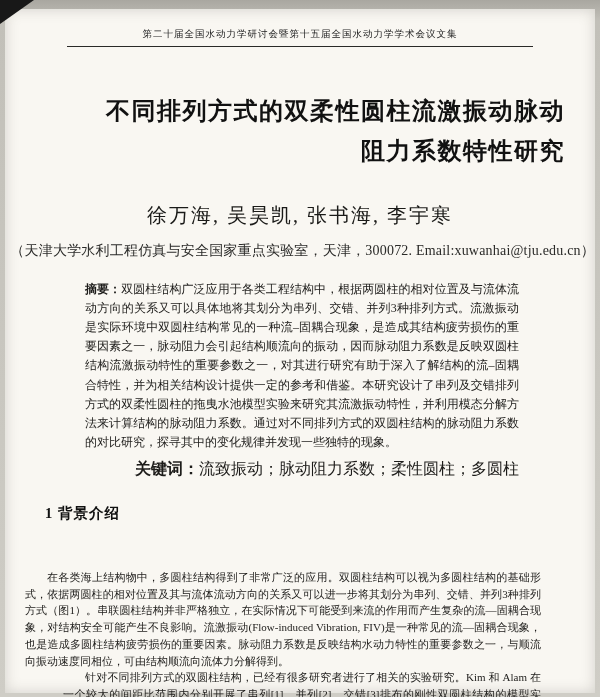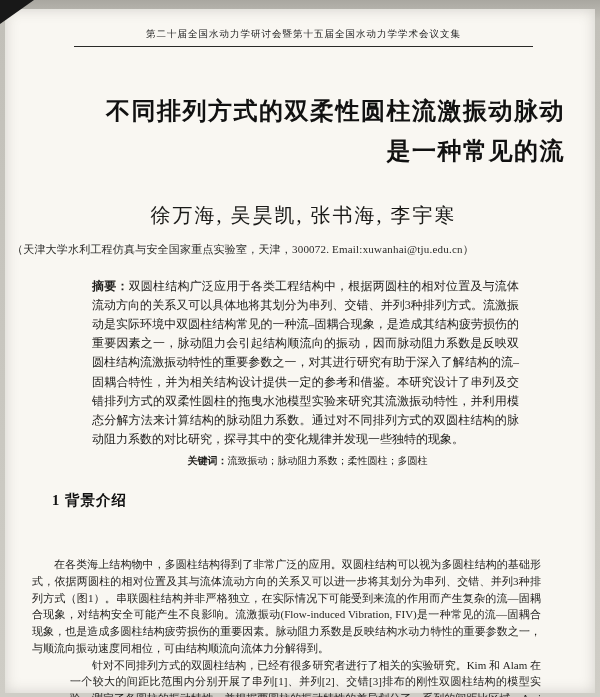--- a/index.html
+++ b/index.html
@@ -28,21 +28,20 @@
   .page {
     position: absolute;
     left: 5px;
     top: 9px;
     right: 5px;
     bottom: 4px;
     background: #f9f7f2;
     box-shadow: inset 0 0 14px rgba(90,88,80,0.25);
     color: #1d1c1a;
     z-index: 2;
-    padding-left: 7px;
   }
   .header-wrap {
     margin: 14px 62px 0 62px;
     padding-bottom: 5px;
     border-bottom: 1.6px solid #2a2a28;
     text-align: center;
   }
   .header-text {
     font-size: 9.5px;
     letter-spacing: 1px;
@@ -60,40 +59,40 @@
   }
   .authors-line {
     margin-top: 30px;
     text-align: center;
     font-size: 20px;
     letter-spacing: 2px;
     color: #1a1a18;
   }
   .affiliation-line {
     margin-top: 13px;
-    text-align: left;
-    font-size: 11px;
+    text-align: right;
+    font-size: 14px;
     letter-spacing: 0.2px;
     color: #2a2a28;
   }
   .abstract-block {
     margin: 20px 76px 0 80px;
     font-size: 12px;
     line-height: 1.6;
     text-align: justify;
     color: #1d1c1a;
   }
   .abstract-block .lbl {
     font-weight: bold;
   }
   .keywords-line {
     margin: 4px 76px 0 84px;
-    font-size: 10px;
+    font-size: 16px;
     line-height: 1.6;
-    text-align: center;
+    text-align: right;
     color: #1d1c1a;
   }
   .keywords-line .lbl {
     font-weight: bold;
   }
   .section-heading {
     margin: 22px 56px 0 40px;
     font-size: 14.5px;
     font-weight: bold;
     letter-spacing: 1px;
@@ -129,21 +128,21 @@
   <div class="corner-artifact"></div>
 
   <div class="page">
 
     <div class="header-wrap">
       <span class="header-text">第二十届全国水动力学研讨会暨第十五届全国水动力学学术会议文集</span>
     </div>
 
     <h1 class="paper-title">
       <span>不同排列方式的双柔性圆柱流激振动脉动</span><br>
-      <span>是一种常见的流</span>
+      <span>阻力系数特性研究</span>
     </h1>
 
     <div class="authors-line">徐万海, 吴昊凯, 张书海, 李宇寒</div>
 
     <div class="affiliation-line">（天津大学水利工程仿真与安全国家重点实验室，天津，300072. Email:xuwanhai@tju.edu.cn）</div>
 
     <p class="abstract-block">
       <span class="lbl">摘要：</span><span>双圆柱结构广泛应用于各类工程结构中，根据两圆柱的相对位置及与流体流动方向的关系又可以具体地将其划分为串列、交错、并列3种排列方式。流激振动是实际环境中双圆柱结构常见的一种流–固耦合现象，是造成其结构疲劳损伤的重要因素之一，脉动阻力会引起结构顺流向的振动，因而脉动阻力系数是反映双圆柱结构流激振动特性的重要参数之一，对其进行研究有助于深入了解结构的流–固耦合特性，并为相关结构设计提供一定的参考和借鉴。本研究设计了串列及交错排列方式的双柔性圆柱的拖曳水池模型实验来研究其流激振动特性，并利用模态分解方法来计算结构的脉动阻力系数。通过对不同排列方式的双圆柱结构的脉动阻力系数的对比研究，探寻其中的变化规律并发现一些独特的现象。</span>
     </p>
 

